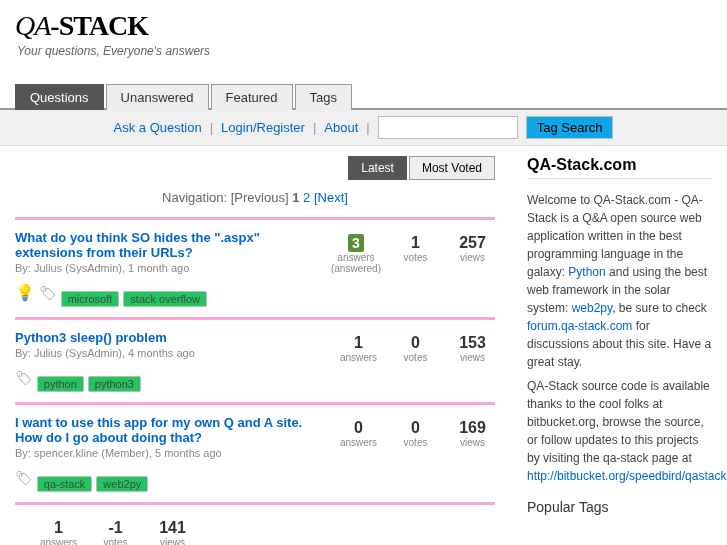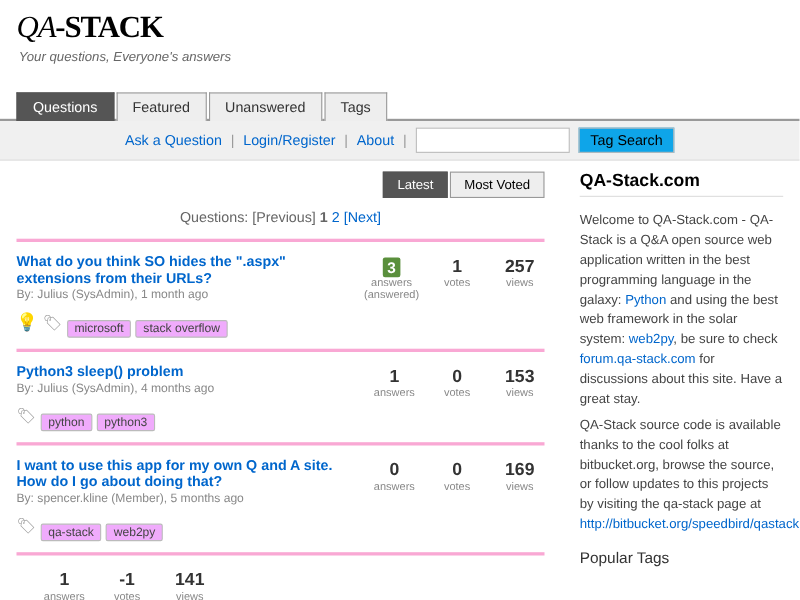--- a/index.html
+++ b/index.html
@@ -43,43 +43,43 @@
     .question-item { border-top: 3px solid #f9a8d4; padding: 10px 0; display: flex; gap: 10px; }
     .question-stats { display: flex; gap: 12px; align-items: flex-start; padding-top: 4px; flex-shrink: 0; min-width: 180px; justify-content: flex-end; }
     .stat-block { text-align: center; min-width: 45px; }
     .stat-number { font-size: 16px; font-weight: bold; }
     .stat-number.answered { background: #5a8f3c; color: #fff; padding: 1px 4px; display: inline-block; border-radius: 2px; font-size: 14px; }
     .stat-label { font-size: 10px; color: #888; }
     .question-body { flex: 1; }
     .question-title a { color: #0066cc; text-decoration: none; font-size: 13px; font-weight: bold; }
     .question-meta { font-size: 11px; color: #888; margin-top: 2px; }
     .question-tags { display: flex; gap: 4px; margin-top: 4px; align-items: center; flex-wrap: wrap; }
-    .tag-badge { background: #f0abfc; border: 1px solid #bbb; padding: 1px 6px; font-size: 11px; color: #444; border-radius: 2px; margin-top: 13px; }
+    .tag-badge { background: #22c55e; border: 1px solid #bbb; padding: 1px 6px; font-size: 11px; color: #444; border-radius: 2px; margin-top: 13px; }
     .bulb-icon { color: #f0b000; font-size: 16px; }
 
     
     #sidebar h2 { font-size: 16px; font-weight: bold; margin-bottom: 12px; color: #000; border-bottom: 1px solid #ddd; padding-bottom: 4px; }
     #sidebar h3 { font-size: 14px; font-weight: normal; margin-top: 14px; margin-bottom: 2px; }
     #sidebar p { font-size: 12px; line-height: 1.5; color: #444; margin-bottom: 6px; }
     #sidebar a { color: #0066cc; text-decoration: none; }
   </style>
 </head>
 <body>
 
 <div id="header">
   <div id="logo">
     <span class="qa"><em>QA</em></span><span class="stack">-STACK</span>
   </div>
   <div id="tagline">Your questions, Everyone's answers</div>
 </div>
 
 <div id="nav-tabs">
   <div class="nav-tab active">Questions</div>
+  <div class="nav-tab">Unanswered</div>
   <div class="nav-tab">Featured</div>
-  <div class="nav-tab">Unanswered</div>
   <div class="nav-tab">Tags</div>
 </div>
 
 <div id="action-bar">
   <a href="#">Ask a Question</a>
   <span class="separator">|</span>
   <a href="#">Login/Register</a>
   <span class="separator">|</span>
   <a href="#">About</a>
   <span class="separator">|</span>
@@ -89,21 +89,21 @@
 
 <div id="main">
   <div id="content">
 
     <div id="sort-bar">
       <button class="sort-btn active">Latest</button>
       <button class="sort-btn">Most Voted</button>
     </div>
 
     <div id="pagination">
-      <span>Questions: [Previous] </span>
+      <span>Navigation: [Previous] </span>
       <span class="current-page">1</span>
       <span> </span>
       <a href="#">2</a>
       <span> </span>
       <a href="#">[Next]</a>
     </div>
 
     <div id="questions-list">
 
       <div class="question-item">

